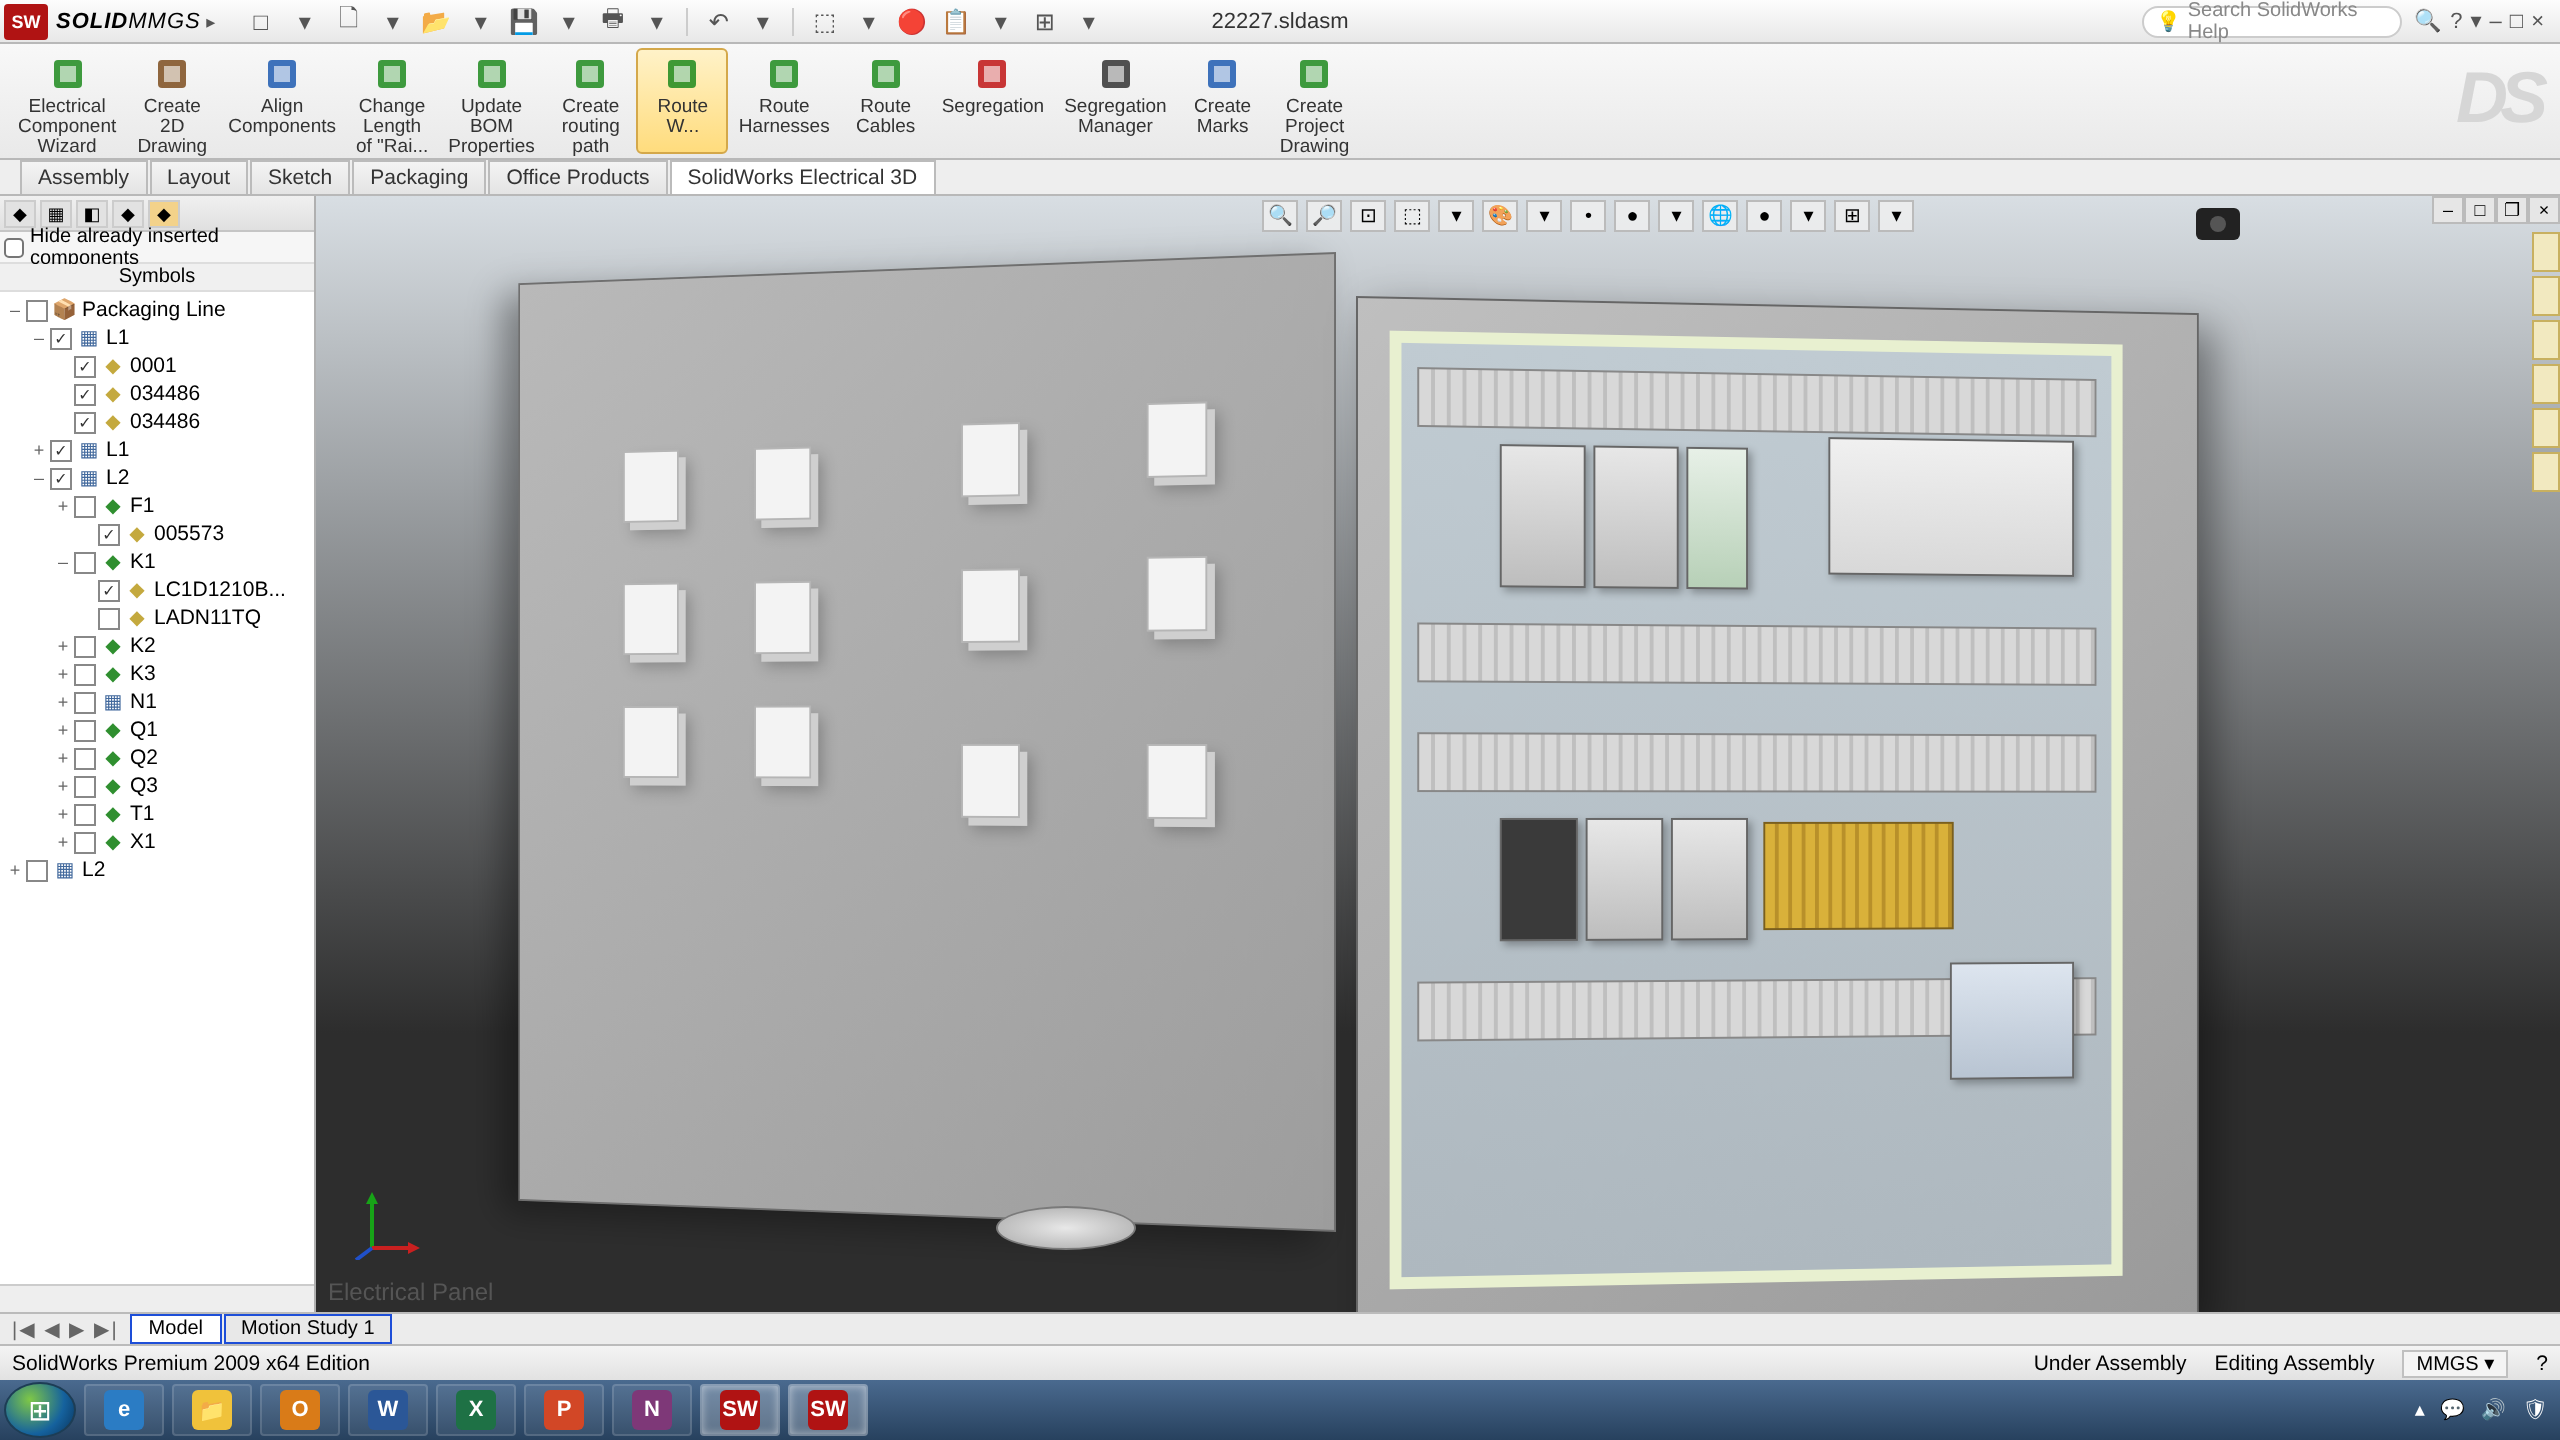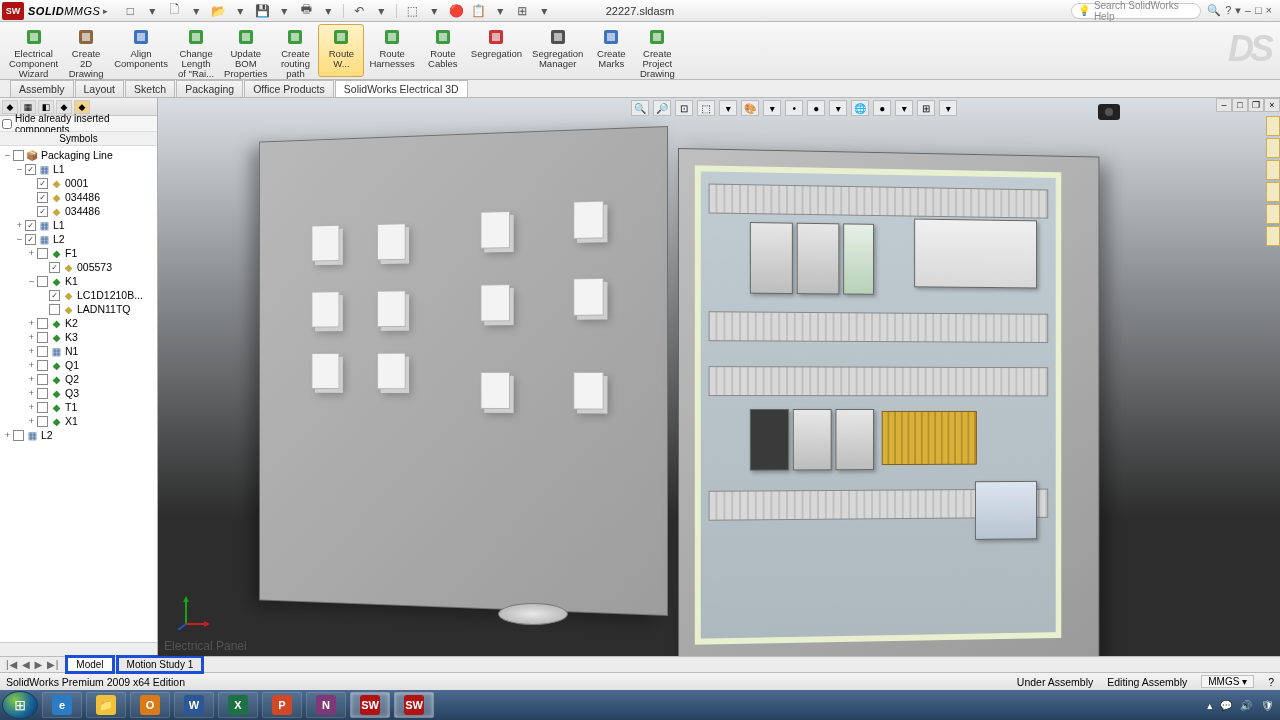--- a/index.html
+++ b/index.html
@@ -70,21 +70,21 @@
 .term { position:absolute; background:repeating-linear-gradient(90deg,#d9b13a 0 5px,#b8902a 5px 7px); border:1px solid #7a5f1e; }
 .foot { position:absolute; left:340px; top:505px; width:70px; height:22px; background:radial-gradient(ellipse at center,#e8e8e8,#a9a9a9); border-radius:50%; border:1px solid #7a7a7a; }
 .triad { position:absolute; left:18px; bottom:26px; width:34px; height:34px; z-index:5; }
 .caption { position:absolute; left:6px; bottom:3px; font-size:12px; color:#555; z-index:5; }
 .rightbar { position:absolute; right:0; top:18px; width:14px; display:flex; flex-direction:column; gap:2px; z-index:5; }
 .rightbar .rb { width:14px; height:20px; background:#f2e9c0; border:1px solid #c8b060; cursor:pointer; }
 
 
 .modelbar { height:16px; background:#ececec; border-top:1px solid #bbb; display:flex; align-items:center; font-size:10px; }
 .modelbar .nav { padding:0 6px; color:#666; letter-spacing:1px; }
-.modelbar .mtab { padding:1px 8px; border:3px solid #1d4ed8; background:#fff; margin-right:1px; cursor:pointer; }
+.modelbar .mtab { padding:1px 8px; border:1px solid #1d4ed8; background:#fff; margin-right:1px; cursor:pointer; }
 .modelbar .mtab.inactive { background:#e8e8e8; }
 .statusbar { height:18px; background:linear-gradient(#f4f4f4,#e2e2e2); border-top:1px solid #bbb; display:flex; align-items:center; font-size:10.5px; padding:0 6px; }
 .statusbar .r { margin-left:auto; display:flex; gap:14px; align-items:center; }
 .statusbar .unit { border:1px solid #c0c0c0; padding:0 6px; font-size:10px; background:#f4f4f4; }
 
 
 .taskbar { position:absolute; left:0; right:0; bottom:0; height:30px; background:linear-gradient(#4a6a8f,#27415e); display:flex; align-items:center; padding-left:2px; z-index:20; }
 .startorb { width:36px; height:28px; border-radius:50%; background:radial-gradient(circle at 35% 30%,#7fc846,#15629e 60%,#0a3258); border:1px solid #1d3d55; display:flex; align-items:center; justify-content:center; color:#fff; font-size:14px; cursor:pointer; }
 .tb { width:40px; height:26px; margin-left:4px; background:rgba(255,255,255,0.07); border:1px solid rgba(255,255,255,0.14); border-radius:2px; display:flex; align-items:center; justify-content:center; cursor:pointer; }
 .tb.active { background:rgba(255,255,255,0.25); box-shadow:inset 0 0 4px rgba(255,255,255,0.5); }

